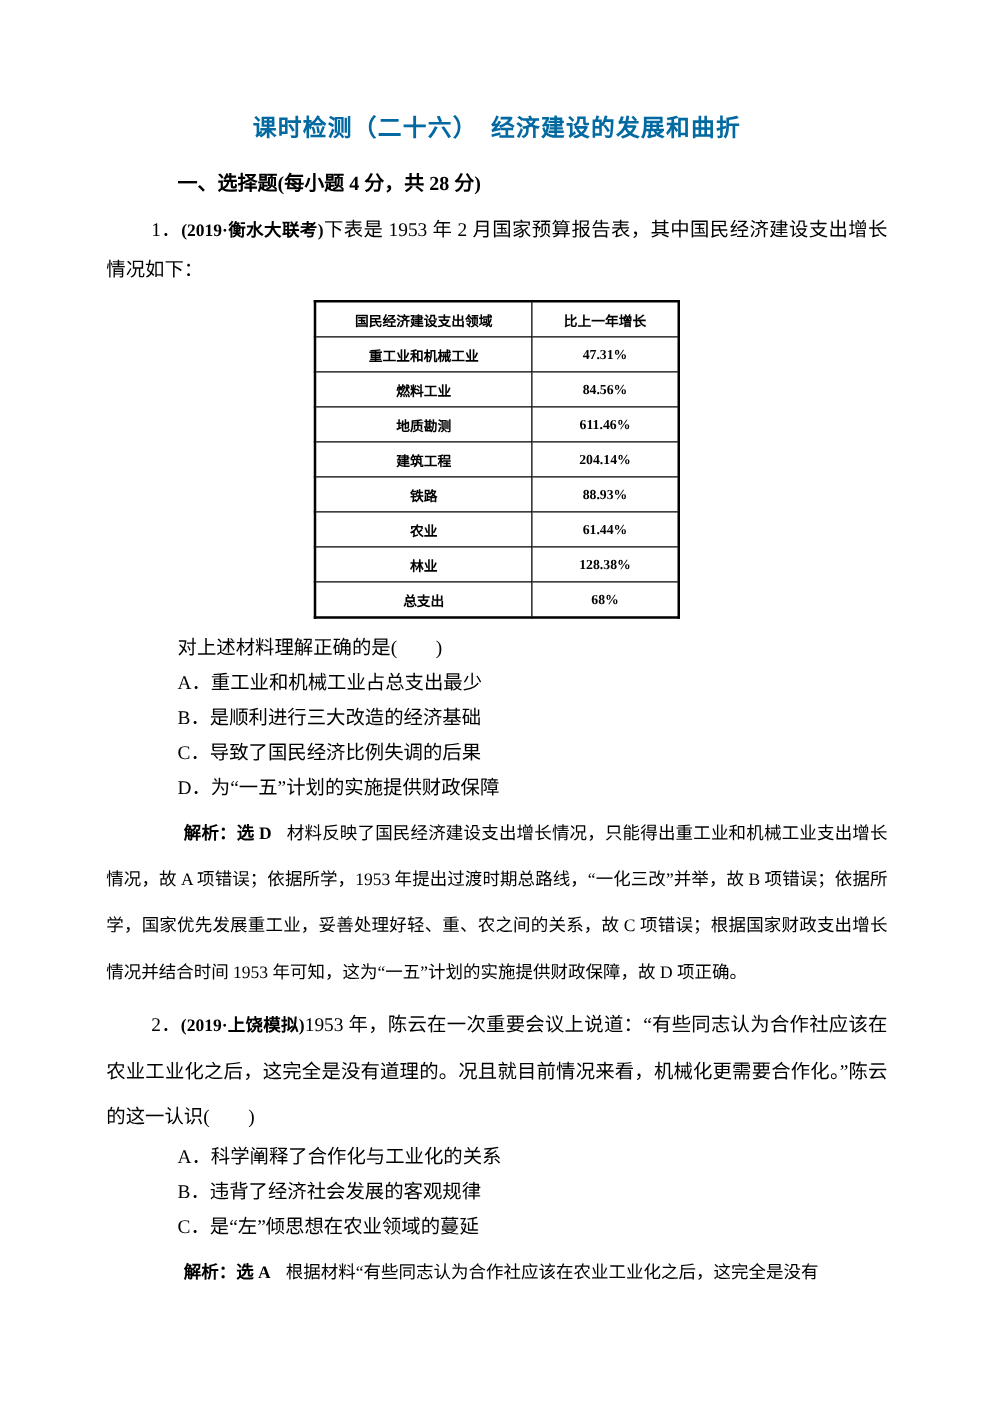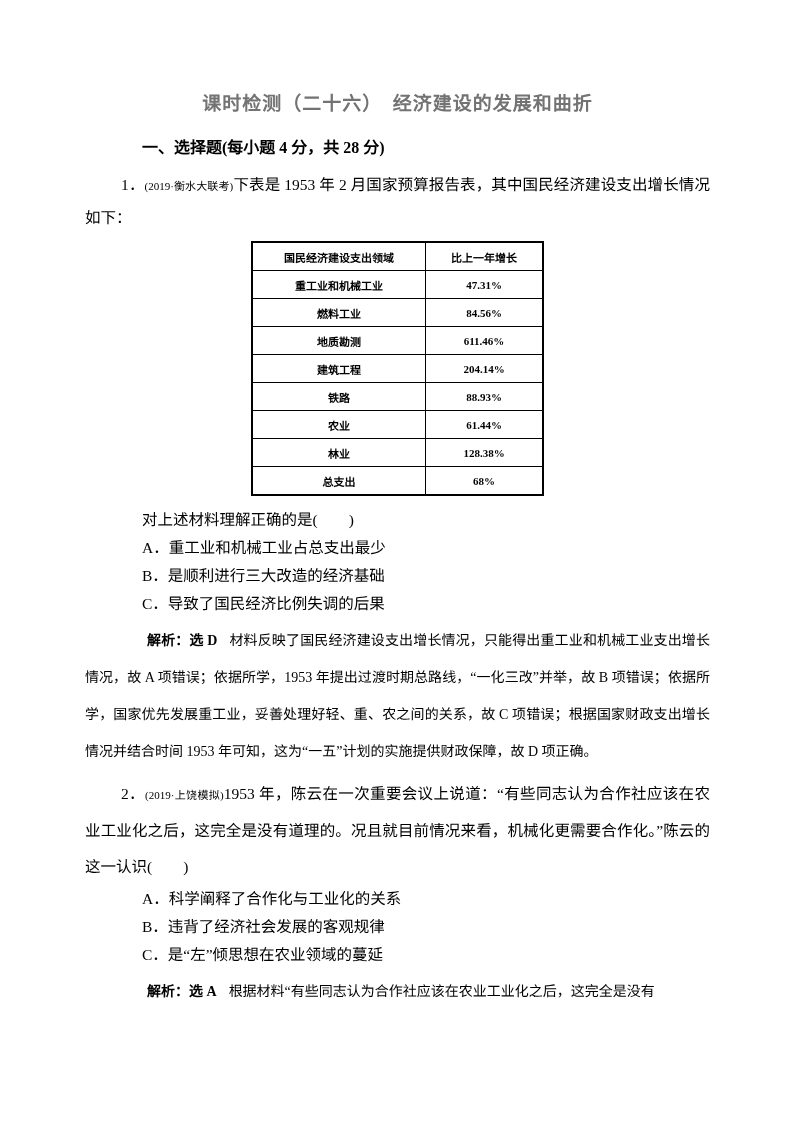--- a/index.html
+++ b/index.html
@@ -18,39 +18,39 @@
     overflow: hidden;
     font-family: "Liberation Serif", serif;
     color: #000000;
   }
   .doc-title {
     margin: 0 0 16px 0;
     font-size: 19px;
     font-weight: bold;
     text-align: center;
     letter-spacing: 1px;
-    color: #737373;
+    color: #0369a1;
     line-height: 27px;
   }
   .section-heading {
     margin: 0 0 6px 0;
     font-size: 16px;
     font-weight: bold;
     line-height: 30px;
     padding-left: 57px;
   }
   .stem {
     margin: 0;
     font-size: 15.5px;
     line-height: 31px;
     text-indent: 36px;
     text-align: justify;
   }
   .stem .qnum { font-weight: normal; }
-  .stem .source { font-size: 11px; }
+  .stem .source { font-size: 14px; font-weight: bold; }
   .stem.q2 { margin-top: 4px; line-height: 36px; }
   table.budget-table {
     border-collapse: collapse;
     margin: 8px auto 10px auto;
     border: 2px solid #000;
   }
   table.budget-table th,
   table.budget-table td {
     border: 1px solid #000;
     text-align: center;
@@ -138,20 +138,21 @@
           <td class="col-field">总支出</td>
           <td class="col-value">68%</td>
         </tr>
       </tbody>
     </table>
 
     <p class="prompt">对上述材料理解正确的是(　　)</p>
     <p class="option">A．重工业和机械工业占总支出最少</p>
     <p class="option">B．是顺利进行三大改造的经济基础</p>
     <p class="option">C．导致了国民经济比例失调的后果</p>
+    <p class="option">D．为“一五”计划的实施提供财政保障</p>
 
     <p class="analysis"><span class="analysis-label">解析：选 D</span><span>材料反映了国民经济建设支出增长情况，只能得出重工业和机械工业支出增长情况，故 A 项错误；依据所学，1953 年提出过渡时期总路线，“一化三改”并举，故 B 项错误；依据所学，国家优先发展重工业，妥善处理好轻、重、农之间的关系，故 C 项错误；根据国家财政支出增长情况并结合时间 1953 年可知，这为“一五”计划的实施提供财政保障，故 D 项正确。</span></p>
   </div>
 
   <div>
     <p class="stem q2"><span class="qnum">2．</span><span class="source">(2019·上饶模拟)</span><span>1953 年，陈云在一次重要会议上说道：“有些同志认为合作社应该在农业工业化之后，这完全是没有道理的。况且就目前情况来看，机械化更需要合作化。”陈云的这一认识(　　)</span></p>
 
     <p class="option">A．科学阐释了合作化与工业化的关系</p>
     <p class="option">B．违背了经济社会发展的客观规律</p>
     <p class="option">C．是“左”倾思想在农业领域的蔓延</p>

